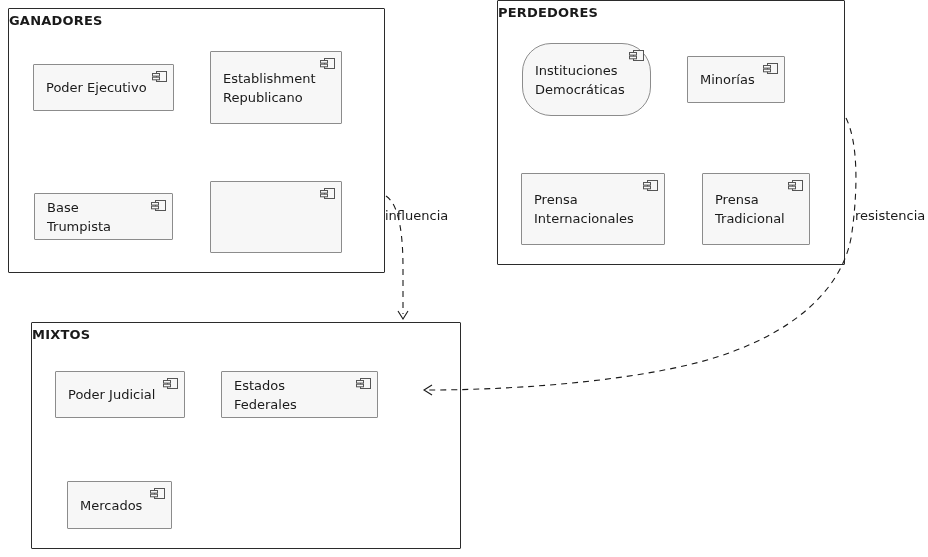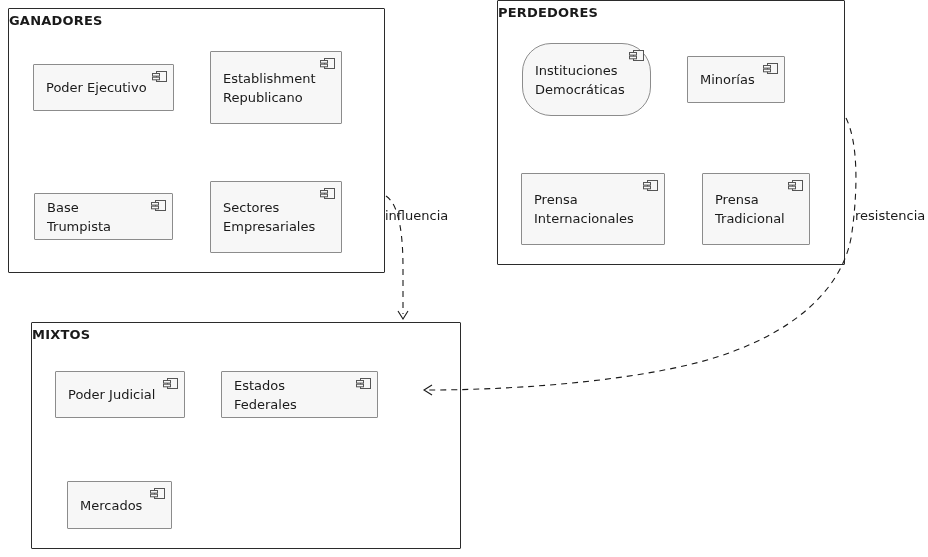--- a/index.html
+++ b/index.html
@@ -114,21 +114,20 @@
     </div>
 
     <div class="component" style="left:201px; top:172px; width:132px; height:72px;">
       <span class="c-icon">
         <svg width="17" height="13" viewBox="0 0 17 13">
           <rect x="5.5" y="1.5" width="10" height="10" fill="#f7f7f7" stroke="#555" stroke-width="1"></rect>
           <rect x="1.5" y="3.5" width="7" height="2.6" fill="#f7f7f7" stroke="#555" stroke-width="1"></rect>
           <rect x="1.5" y="7.2" width="7" height="2.6" fill="#f7f7f7" stroke="#555" stroke-width="1"></rect>
         </svg>
       </span>
-      <span class="c-label">Sectores Empresariales</span>
     </div>
   </div>
 
   <div class="package" style="left:497px; top:0; width:348px; height:265px;">
     <div class="pkg-title">PERDEDORES</div>
 
     <div class="component" style="left:24px; top:42px; width:129px; height:73px;border-radius:29px;">
       <span class="c-icon">
         <svg width="17" height="13" viewBox="0 0 17 13">
           <rect x="5.5" y="1.5" width="10" height="10" fill="#f7f7f7" stroke="#555" stroke-width="1"></rect>

